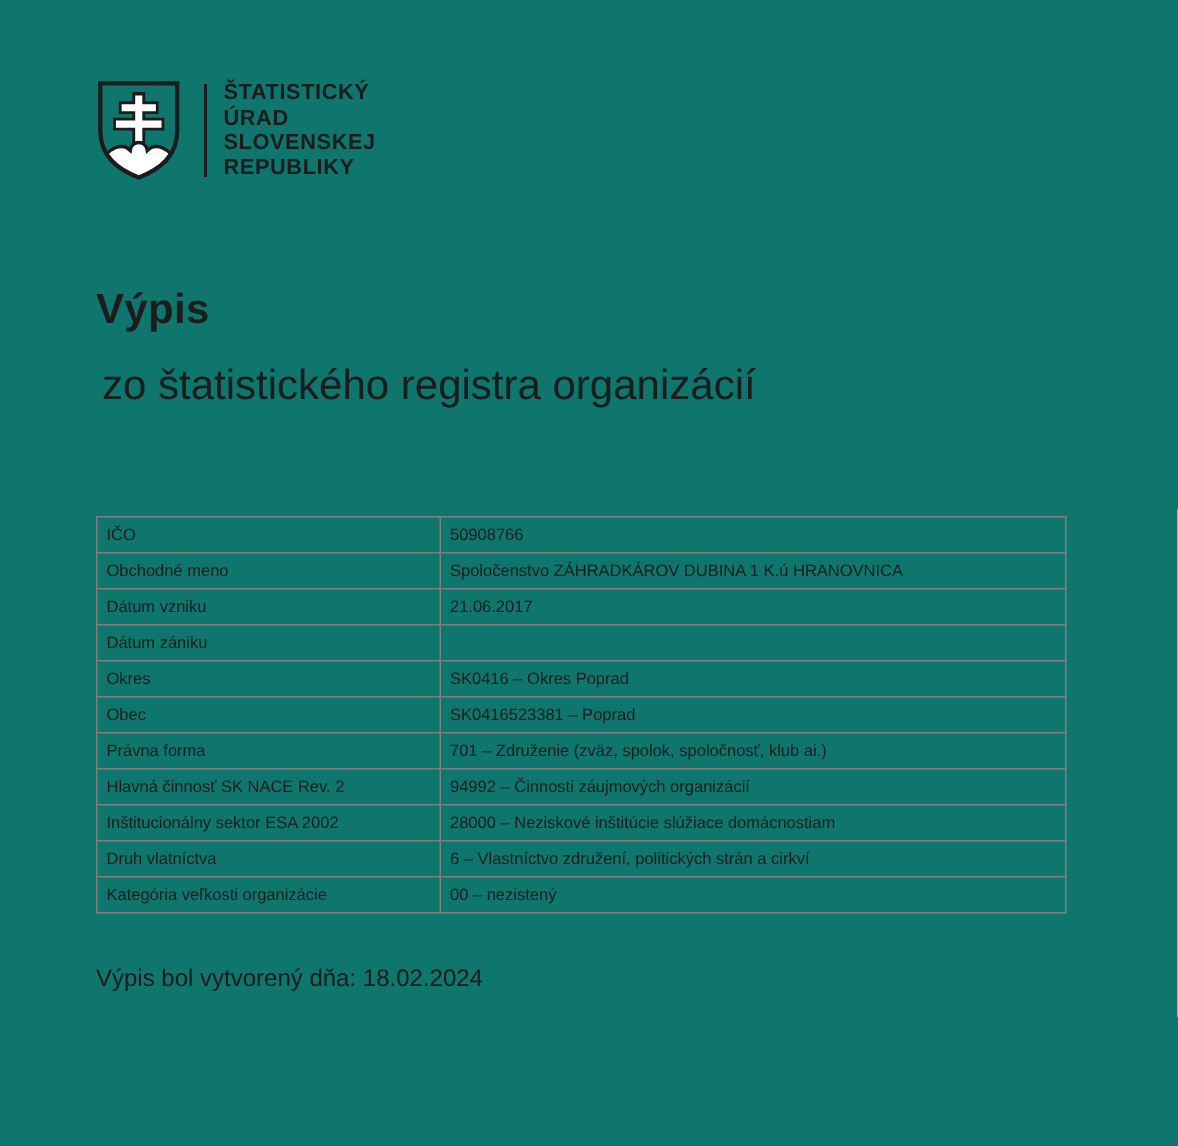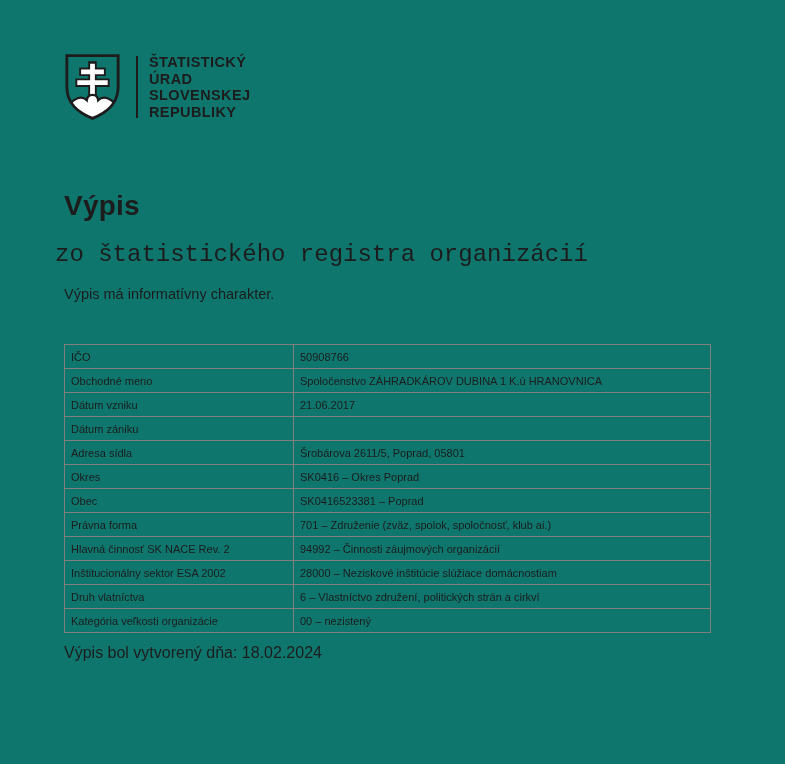--- a/index.html
+++ b/index.html
@@ -49,25 +49,24 @@
   .page-title {
     position: absolute;
     left: 64px;
     top: 190px;
     font-size: 28px;
     font-weight: bold;
     letter-spacing: 0.2px;
   }
   .page-subtitle {
     position: absolute;
-    left: 55px;
+    left: 68px;
     top: 241px;
-    font-size: 24px;
+    font-size: 28px;
     font-weight: normal;
-    font-family: Liberation Mono, monospace;
   }
   .info-note {
     position: absolute;
     left: 64px;
     top: 286px;
     font-size: 14.5px;
   }
 
   
   table.register-table {
@@ -134,43 +133,38 @@
     <div class="org-name">
       <div>ŠTATISTICKÝ</div>
       <div>ÚRAD</div>
       <div>SLOVENSKEJ</div>
       <div>REPUBLIKY</div>
     </div>
   </div>
 
   <h1 class="page-title">Výpis</h1>
   <h2 class="page-subtitle">zo štatistického registra organizácií</h2>
-  <p class="info-note">Výpis má informatívny charakter.</p>
 
   <table class="register-table">
     <tbody>
         <tr>
       <td class="row-label">IČO</td>
       <td class="row-value">50908766</td>
     </tr>
         <tr>
       <td class="row-label">Obchodné meno</td>
       <td class="row-value">Spoločenstvo ZÁHRADKÁROV DUBINA 1 K.ú HRANOVNICA</td>
     </tr>
         <tr>
       <td class="row-label">Dátum vzniku</td>
       <td class="row-value">21.06.2017</td>
     </tr>
         <tr>
       <td class="row-label">Dátum zániku</td>
       <td class="row-value"></td>
-    </tr>
-        <tr>
-      <td class="row-label">Adresa sídla</td>
-      <td class="row-value">Šrobárova 2611/5, Poprad, 05801</td>
     </tr>
         <tr>
       <td class="row-label">Okres</td>
       <td class="row-value">SK0416 – Okres Poprad</td>
     </tr>
         <tr>
       <td class="row-label">Obec</td>
       <td class="row-value">SK0416523381 – Poprad</td>
     </tr>
         <tr>

